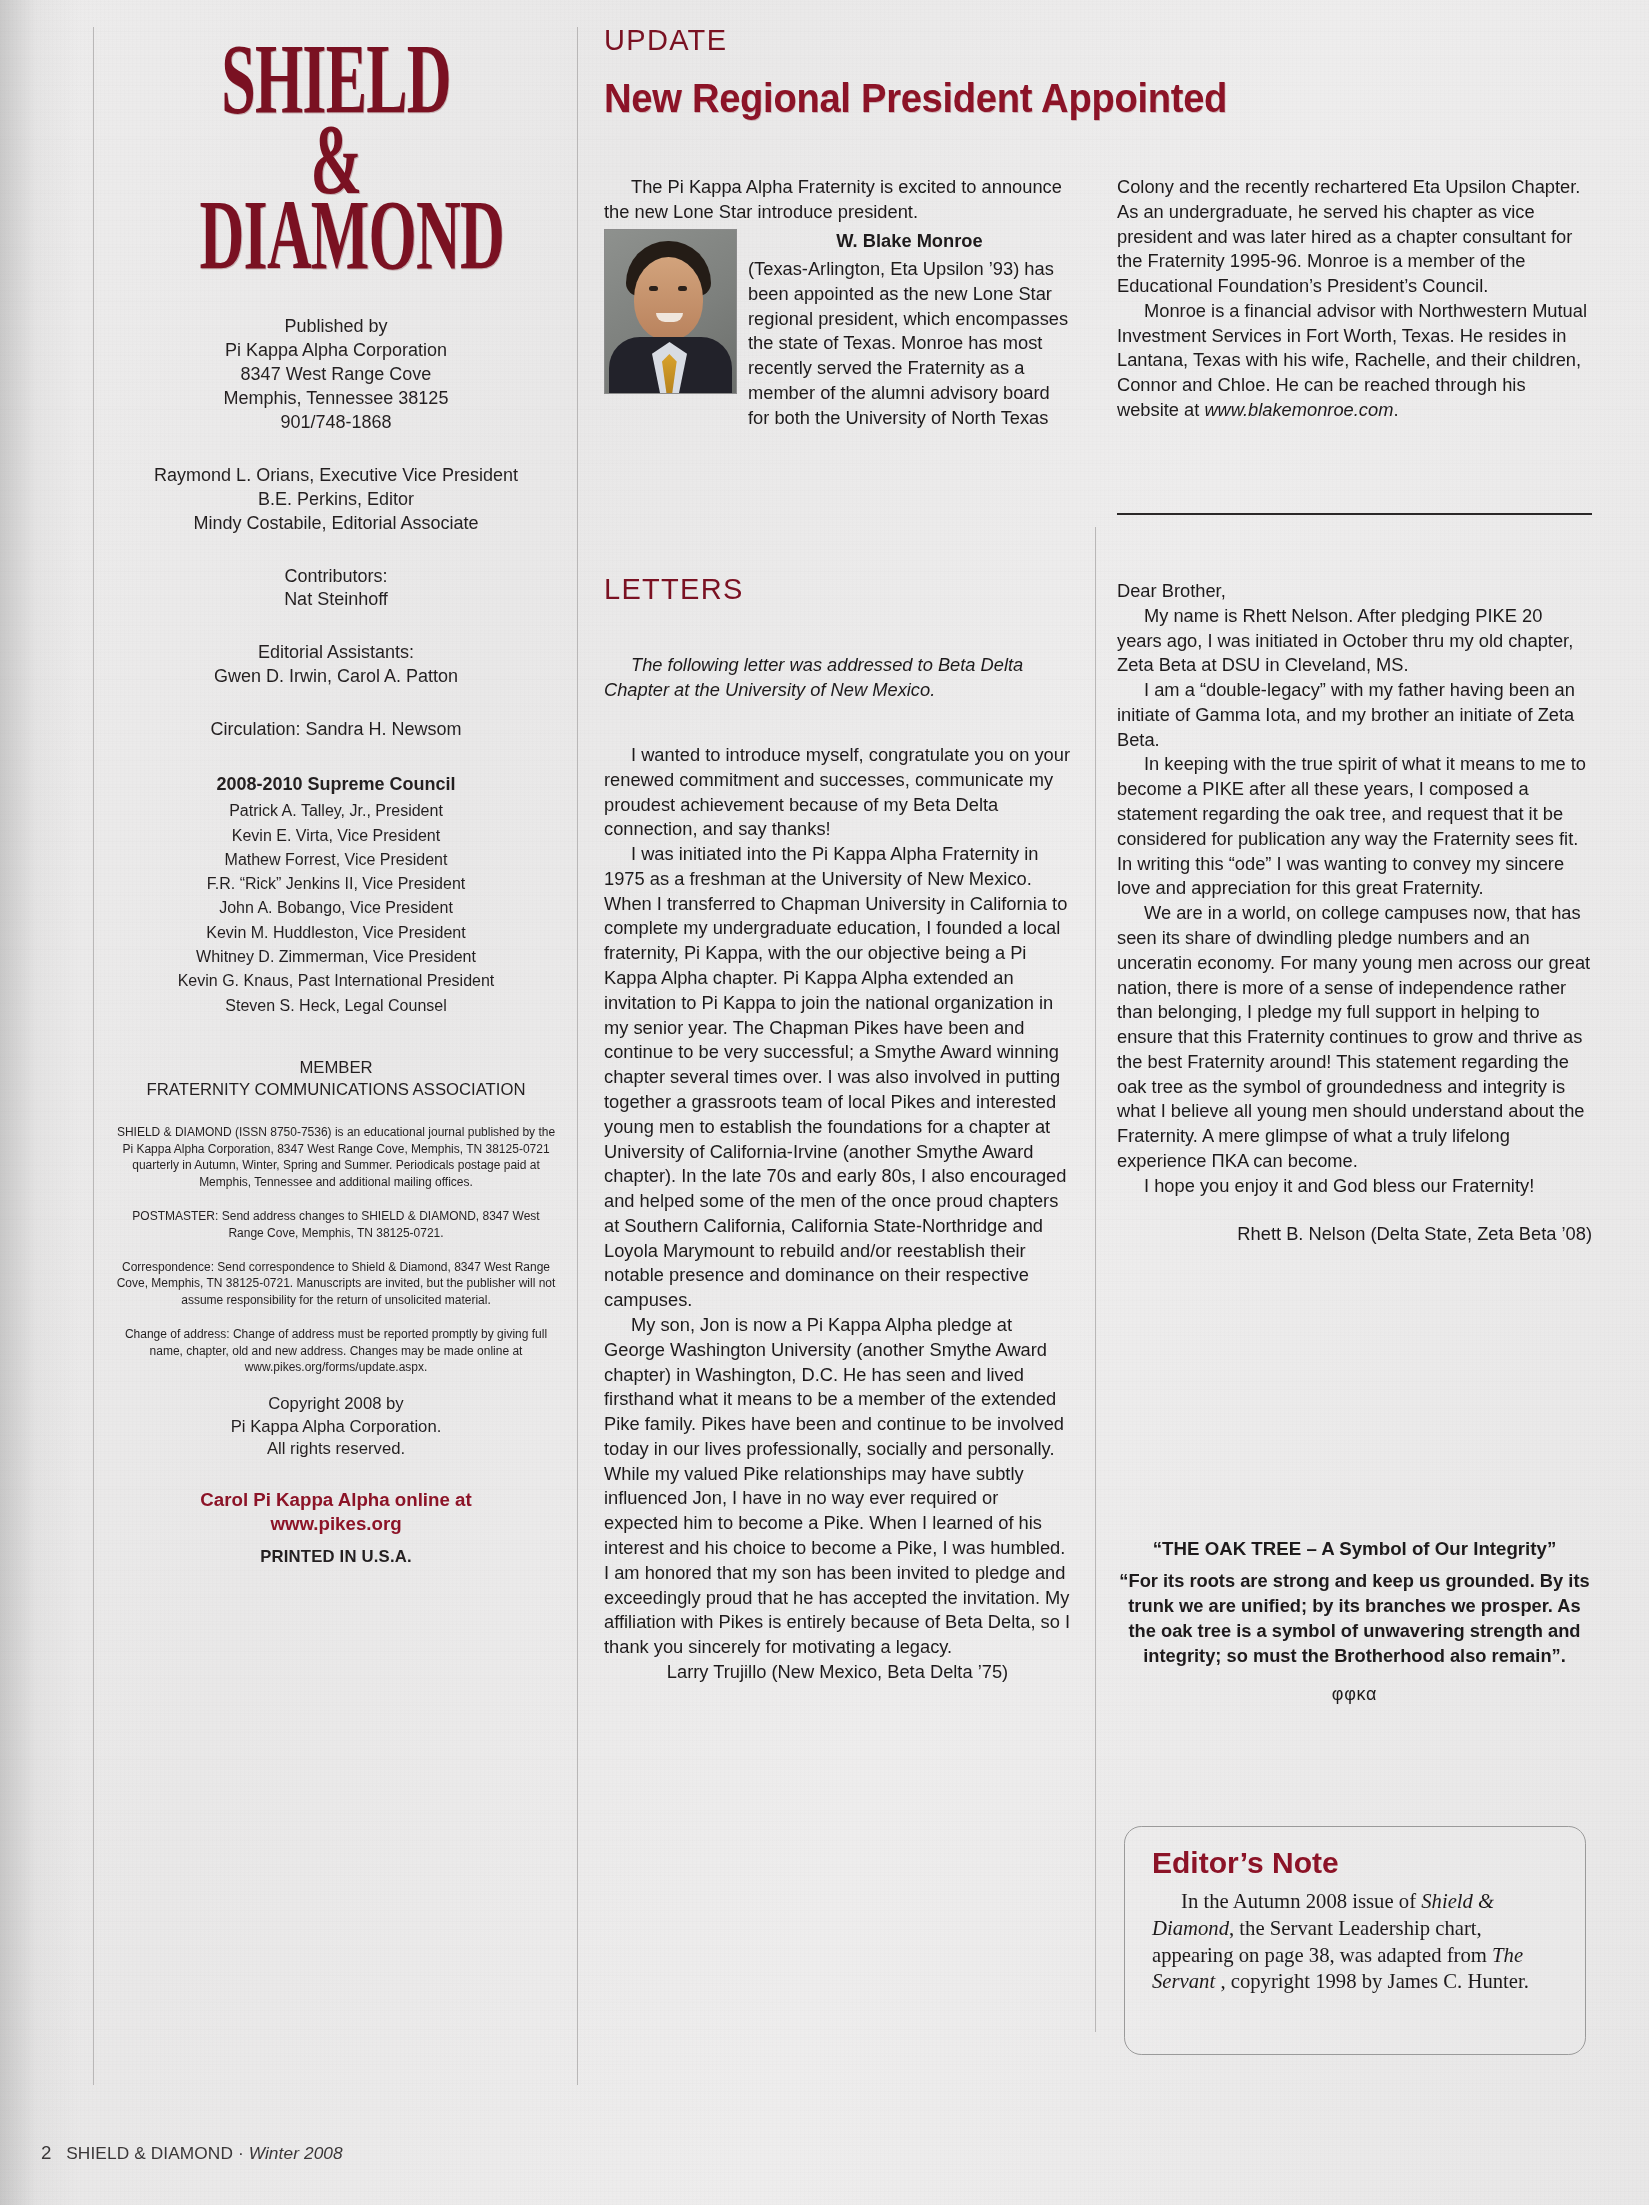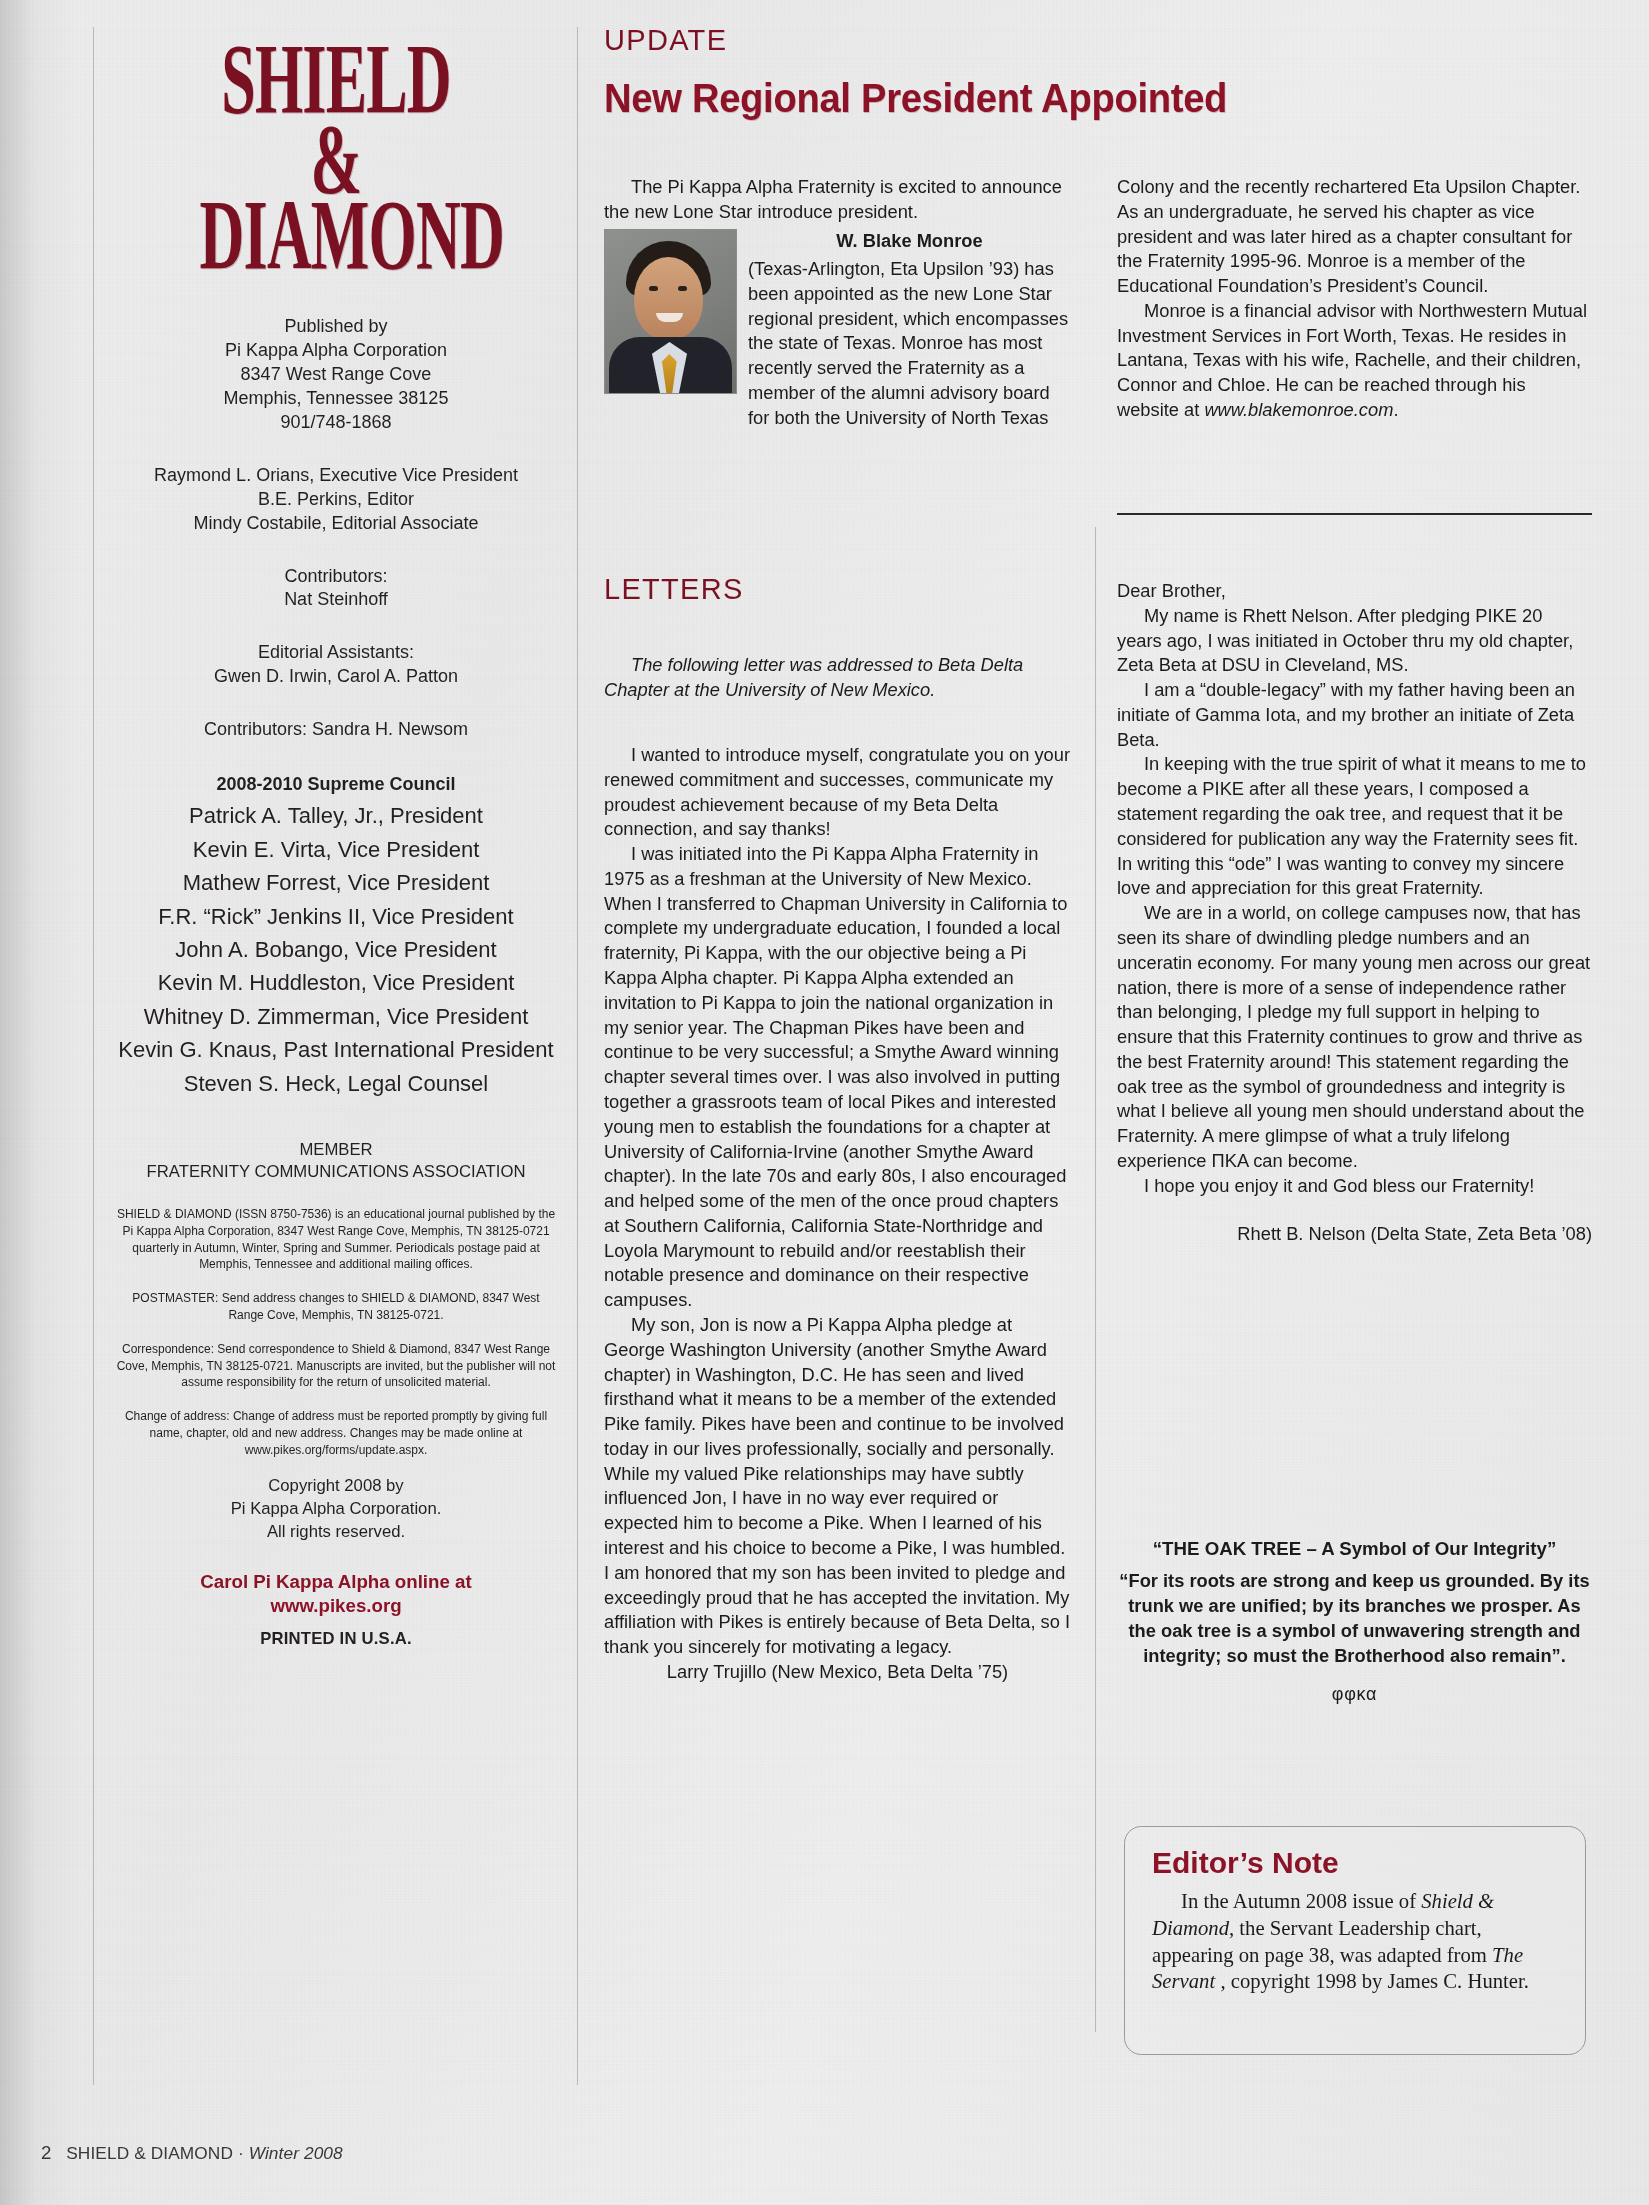--- a/index.html
+++ b/index.html
@@ -48,21 +48,21 @@
     text-shadow:1.3px 1.3px 0 rgba(90,10,20,0.25);
     margin:12px 0 0 0;
   }
   .logo .l1 { display:block; font-size:100px; transform:scaleX(0.62); transform-origin:center; }
   .logo .l2 { display:block; font-size:100px; transform:scaleX(0.62); transform-origin:center; margin-top:-4px;}
 
   .pub-block { margin-top:40px; font-size:18px; line-height:1.33; }
   .staff-block { margin-top:29px; font-size:18px; line-height:1.33; }
   .contrib-block { margin-top:29px; font-size:18px; line-height:1.33; }
   .council-head { margin-top:32px; font-size:18px; font-weight:700; }
-  .council-list { font-size:22px; line-height:1.52; margin-top:4px;}
+  .council-list { font-size:16px; line-height:1.52; margin-top:4px;}
   .member-block { margin-top:39px; font-size:16.7px; line-height:1.32;}
   .fine { text-align:center; font-size:12px; line-height:1.39; margin-top:23px; }
   .fine p { margin:0 0 17.3px 0; }
   .copy-block { margin-top:5.3px; font-size:16.7px; line-height:1.35; }
   .visit {
     margin-top:27px; color:#8c1327; font-weight:700; font-size:18.7px; line-height:1.3;
   }
   .printed { margin-top:10px; font-weight:700; font-size:16.7px; letter-spacing:0.2px;}
 
   
@@ -182,21 +182,21 @@
       <div>Contributors:</div>
       <div>Nat Steinhoff</div>
     </div>
 
     <div class="contrib-block">
       <div>Editorial Assistants:</div>
       <div>Gwen D. Irwin, Carol A. Patton</div>
     </div>
 
     <div class="contrib-block">
-      <div>Contributors: Sandra H. Newsom</div>
+      <div>Circulation: Sandra H. Newsom</div>
     </div>
 
     <div class="council-head">2008-2010 Supreme Council</div>
     <div class="council-list">
       <div>Patrick A. Talley, Jr., President</div>
       <div>Kevin E. Virta, Vice President</div>
       <div>Mathew Forrest, Vice President</div>
       <div>F.R. “Rick” Jenkins II, Vice President</div>
       <div>John A. Bobango, Vice President</div>
       <div>Kevin M. Huddleston, Vice President</div>

